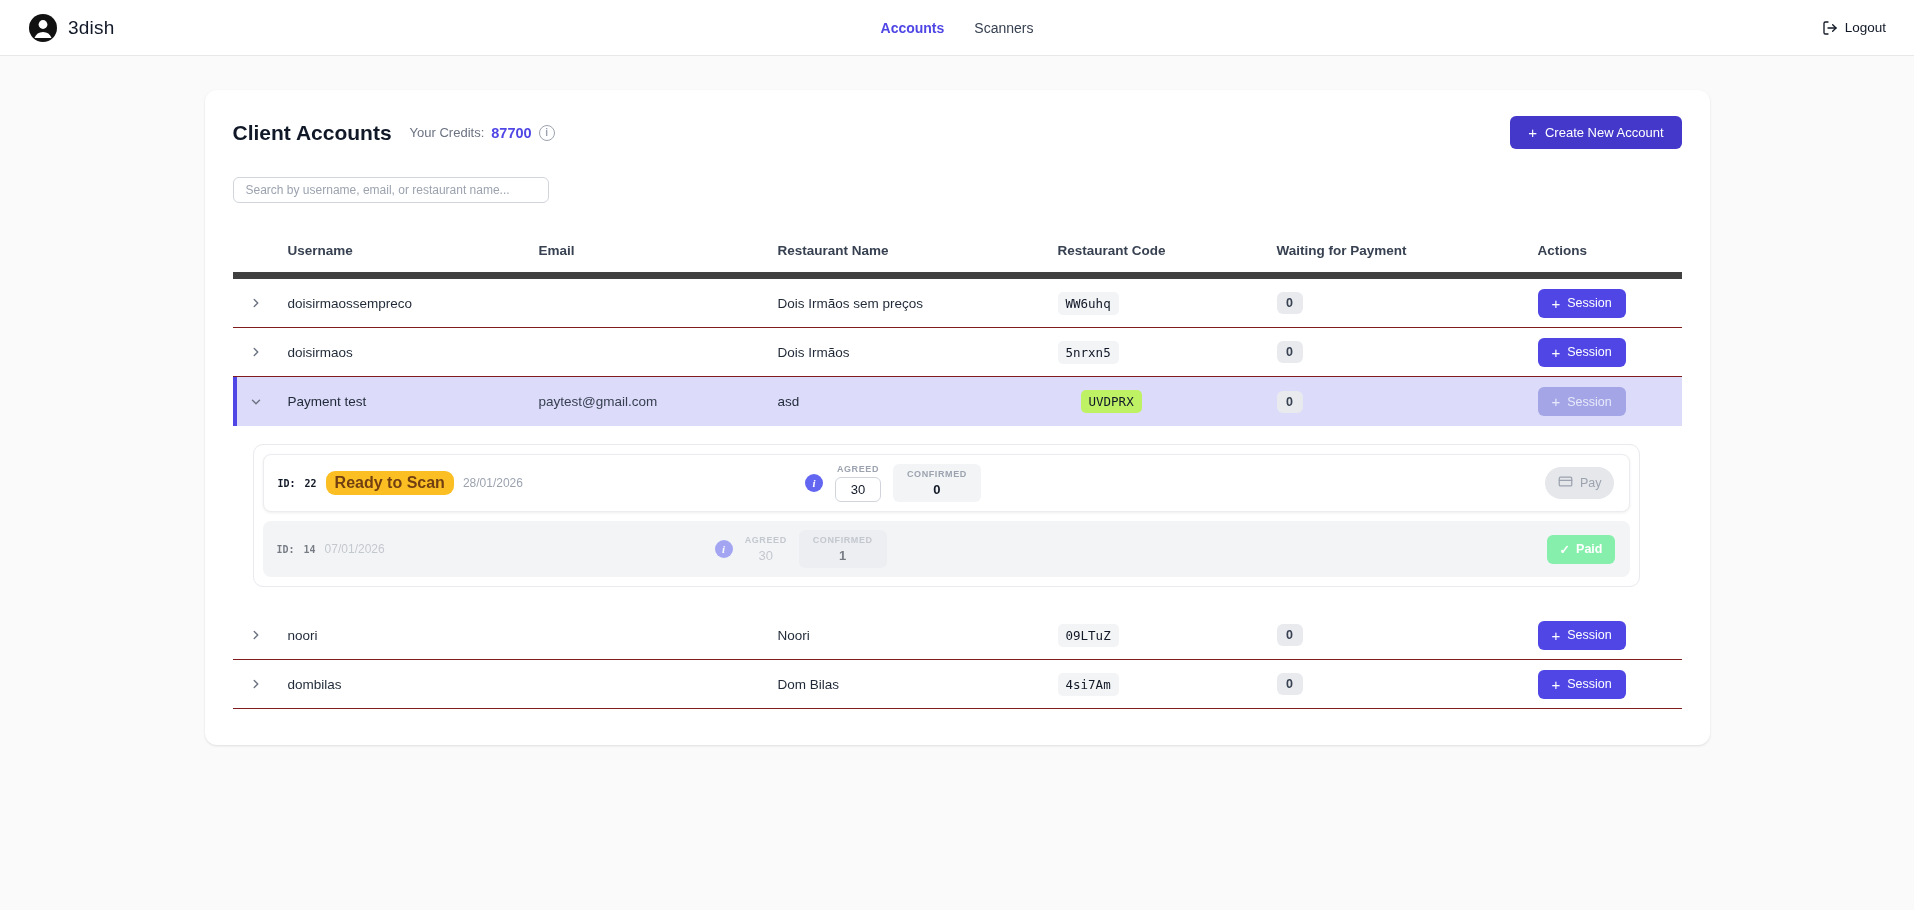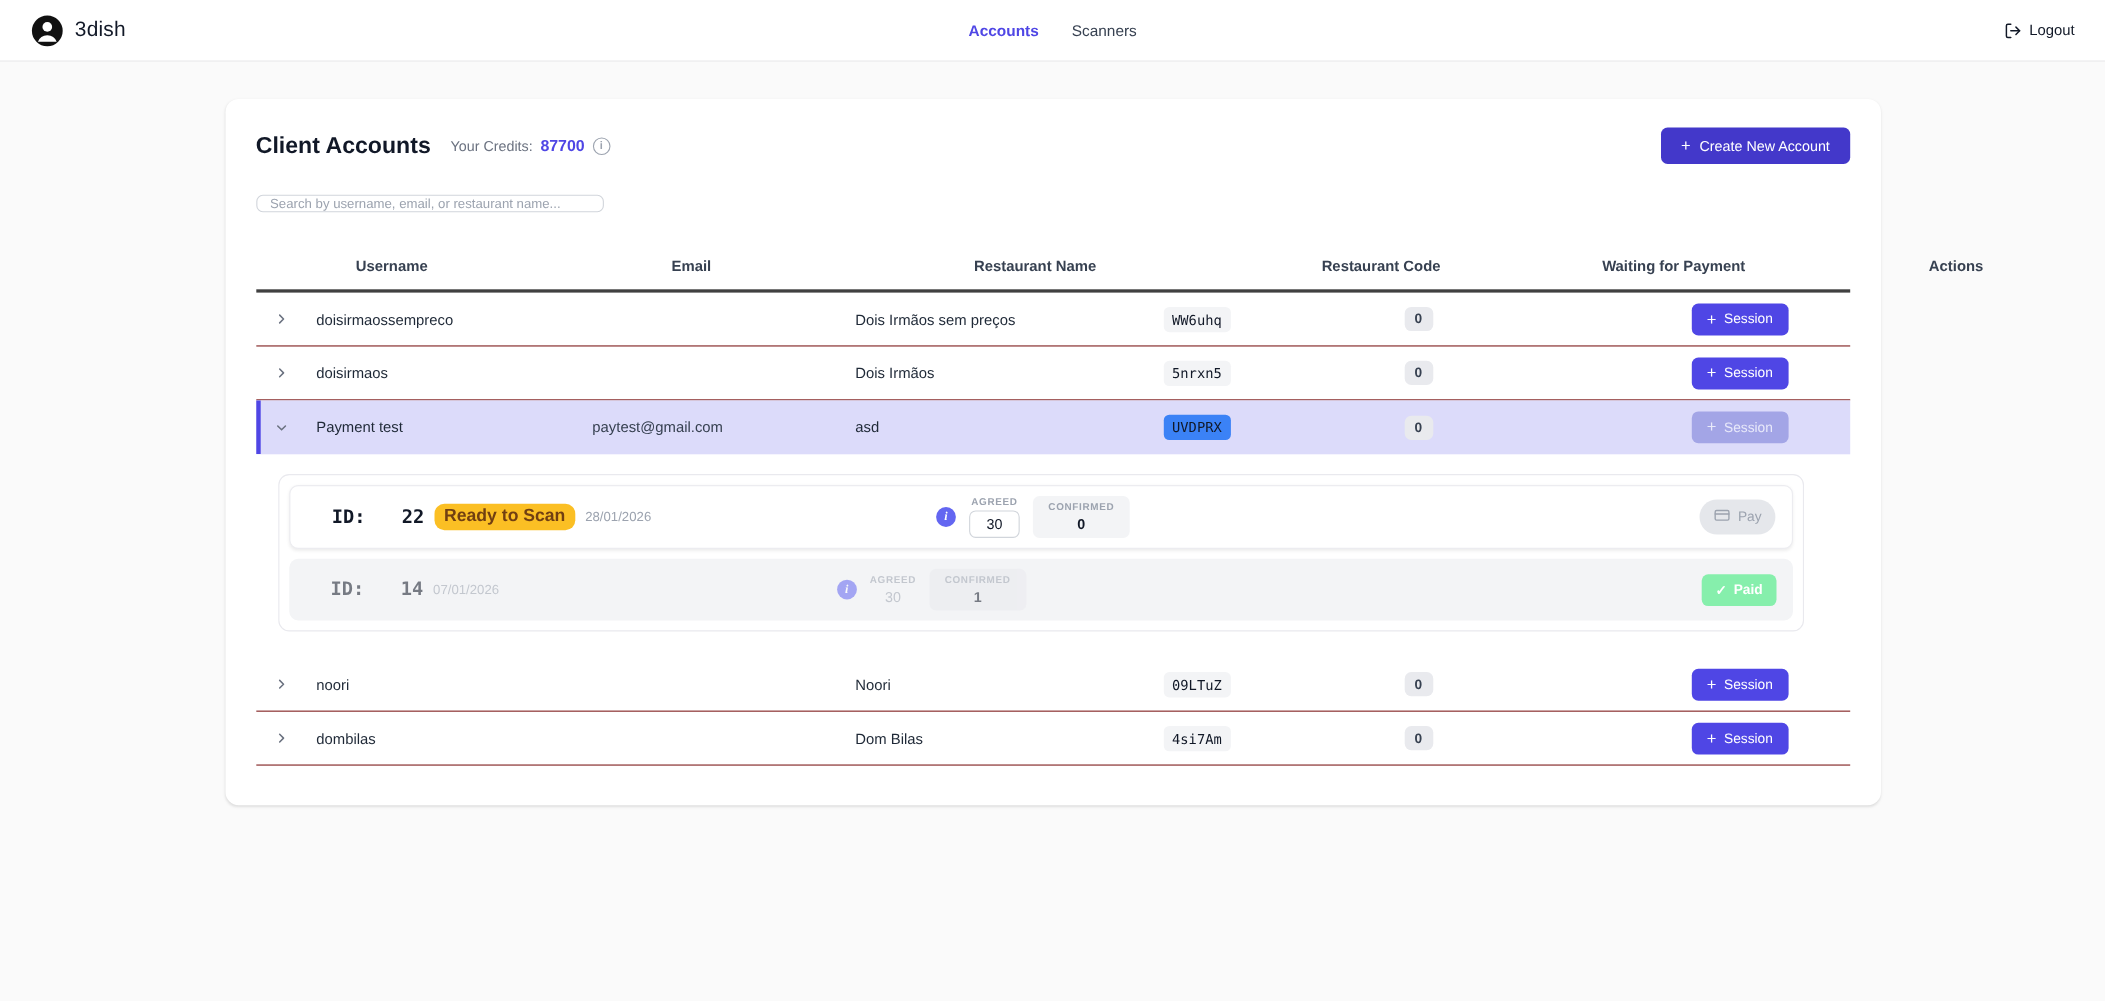--- a/index.html
+++ b/index.html
@@ -93,21 +93,21 @@
     font-size: 13px;
     font-weight: 500;
     font-family: inherit;
     cursor: pointer;
   }
   .plus-glyph { font-size: 15px; font-weight: 400; line-height: 1; }
 
   .search-input {
     margin-top: 28px;
     width: 316px;
-    height: 16px;
+    height: 26px;
     border: 1px solid #d1d5db;
     border-radius: 6px;
     padding: 0 12px;
     font-size: 12px;
     font-family: inherit;
     color: #374151;
     outline: none;
     background: #fff;
   }
   .search-input::placeholder { color: #9ca3af; }
@@ -117,22 +117,21 @@
   .t-grid {
     display: grid;
     grid-template-columns: 55px 251px 239px 280px 219px 261px 1fr;
     align-items: center;
   }
   .t-head {
     font-size: 13.5px;
     font-weight: 700;
     color: #374151;
     padding: 10px 0 14px;
-    border-bottom: 3px solid #404040;
-    gap: 36px;
+    border-bottom: 7px solid #404040;
   }
   .t-row {
     min-height: 49px;
     font-size: 13.5px;
     color: #1f2937;
     border-bottom: 1px solid #7f1d1d;
   }
   .t-row.selected {
     background: #dcdbfa;
     box-shadow: inset 4px 0 0 #4f46e5;
@@ -149,21 +148,21 @@
   .cell-email { color: #374151; }
   .code-pill {
     display: inline-block;
     font-family: "DejaVu Sans Mono", monospace;
     font-size: 12.5px;
     background: #f3f4f6;
     border-radius: 5px;
     padding: 4px 8px;
     color: #111827;
   }
-  .t-row.selected .code-pill { background: #3b82f6; }
+  .t-row.selected .code-pill { background: #bef264; margin-left: 23px; }
   .waiting-pill {
     display: inline-block;
     min-width: 26px;
     text-align: center;
     background: #e9eaee;
     border-radius: 6px;
     padding: 4px 8px;
     font-size: 12.5px;
     font-weight: 600;
     color: #374151;
@@ -209,24 +208,23 @@
   .scan-row.active {
     background: #ffffff;
     border: 1px solid #ececf0;
     box-shadow: 0 1px 3px rgba(0,0,0,.07);
   }
   .scan-row.paid-row { background: #f3f4f6; }
   .scan-row.paid-row .dimmable { opacity: .55; }
   .scan-left { display: flex; align-items: center; gap: 9px; }
   .scan-id-label, .scan-id {
     font-family: "DejaVu Sans Mono", monospace;
-    font-size: 17px;
+    font-size: 10px;
     font-weight: 700;
     color: #111827;
-    margin-left: 24px;
   }
   .status-badge {
     background: #fbbf24;
     color: #713f12;
     font-size: 16px;
     font-weight: 700;
     border-radius: 9px;
     padding: 3px 9px;
     white-space: nowrap;
   }

